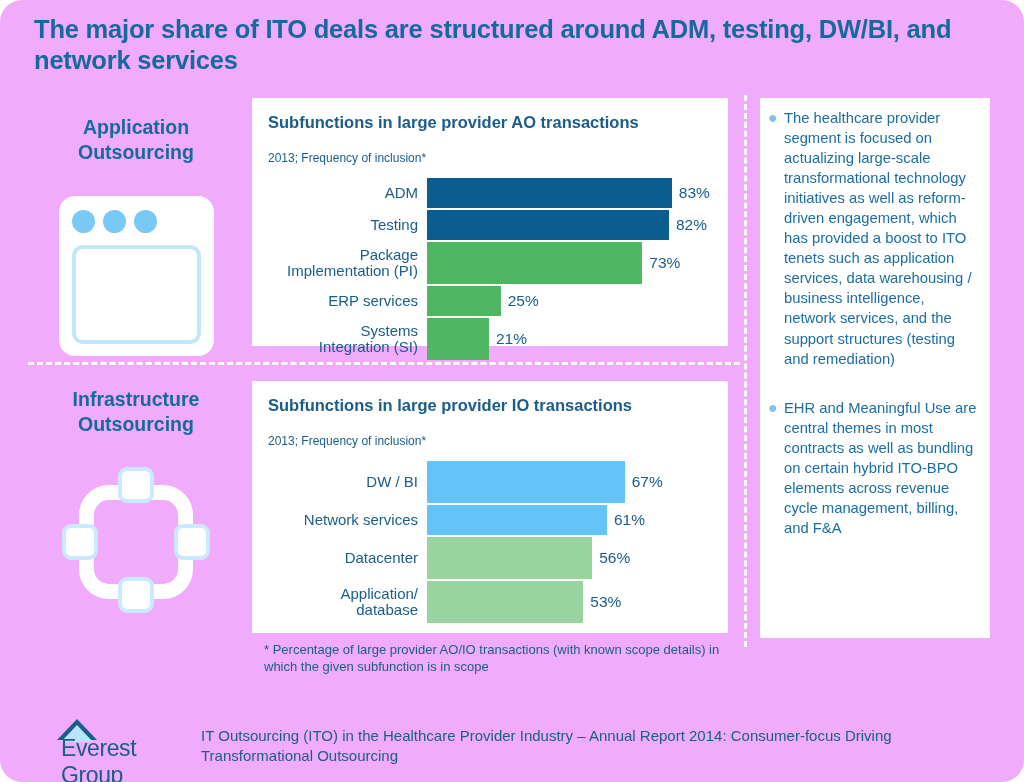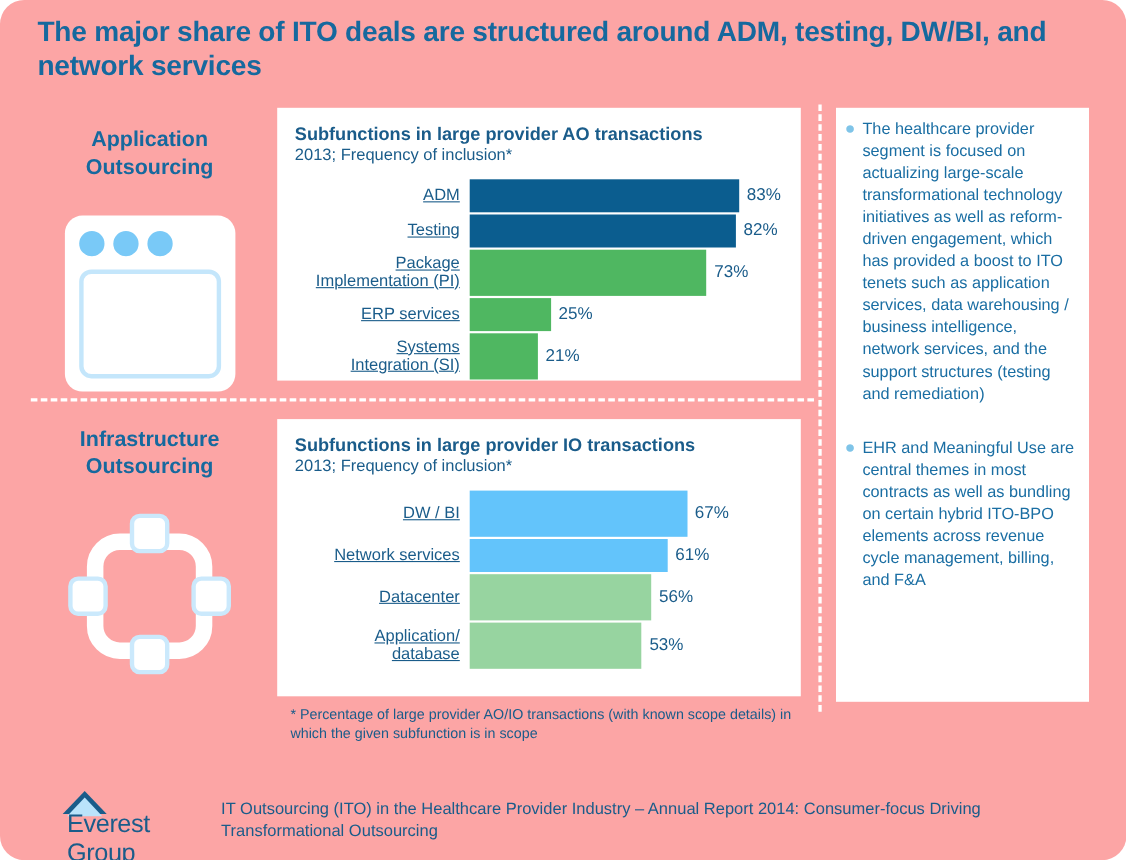--- a/index.html
+++ b/index.html
@@ -8,21 +8,21 @@
     width: 1024px;
     height: 782px;
     background: #ffffff;
     font-family: "Liberation Sans", sans-serif;
   }
 
   #page {
     position: relative;
     width: 1024px;
     height: 782px;
-    background: #fca5a5;
+    background: #f0abfc;
     border-radius: 22px;
     overflow: hidden;
   }
 
   
   #title {
     position: absolute;
     left: 34px;
     top: 14px;
     width: 940px;
@@ -124,40 +124,39 @@
   #card-ao { top: 98px; height: 248px; }
   #card-io { top: 381px; height: 252px; }
 
   .card-title {
     font-size: 16.5px;
     font-weight: bold;
     color: #1a5c8a;
     line-height: 1.22;
   }
   .card-sub {
-    font-size: 15px;
+    font-size: 12px;
     color: #1a5c8a;
     line-height: 1.25;
-    margin-top: 0;
+    margin-top: 19px;
   }
 
   .bars { margin-top: 12px; }
   .bar-row { display: flex; align-items: stretch; margin-bottom: 2px; }
   .bar-label {
     width: 159px;
     padding-right: 9px;
     text-align: right;
     font-size: 15px;
     color: #1a5c8a;
     line-height: 1.08;
     display: flex;
     flex-direction: column;
     justify-content: center;
     white-space: pre-line;
-    text-decoration: underline;
   }
   .bar-track { flex: 1; display: flex; align-items: center; }
   .bar-fill { height: 100%; }
   .bar-value {
     font-size: 15.5px;
     color: #1a5c8a;
     padding-left: 7px;
     white-space: nowrap;
     display: flex;
     align-items: center;

